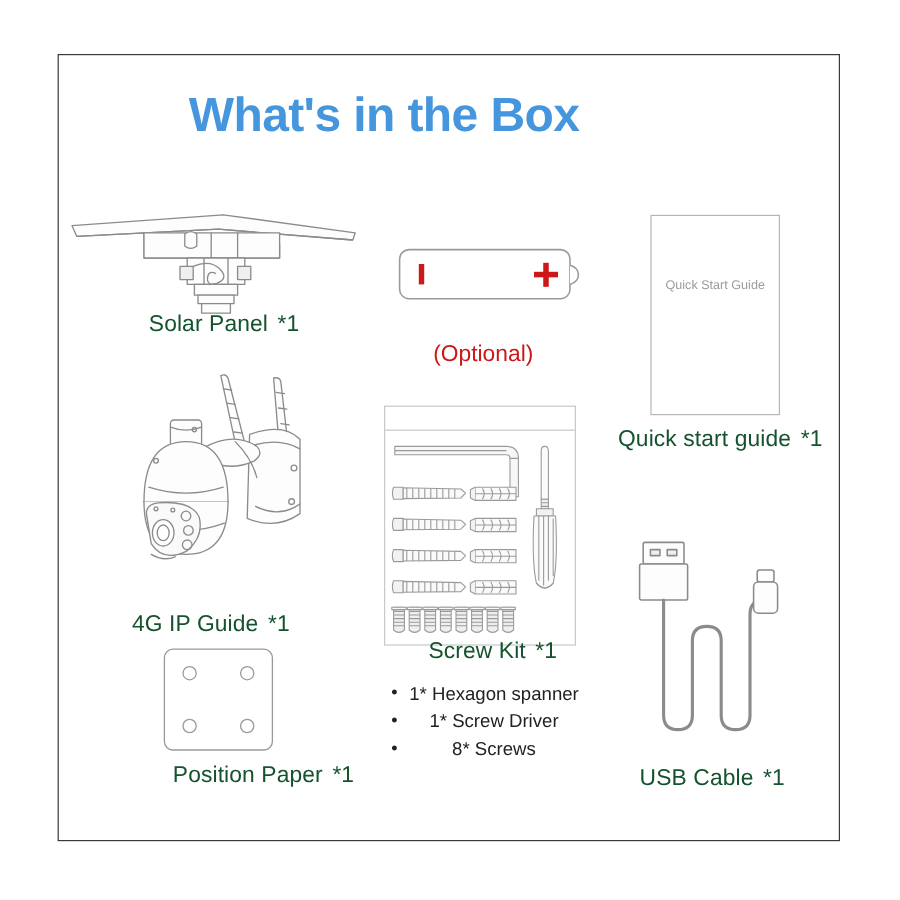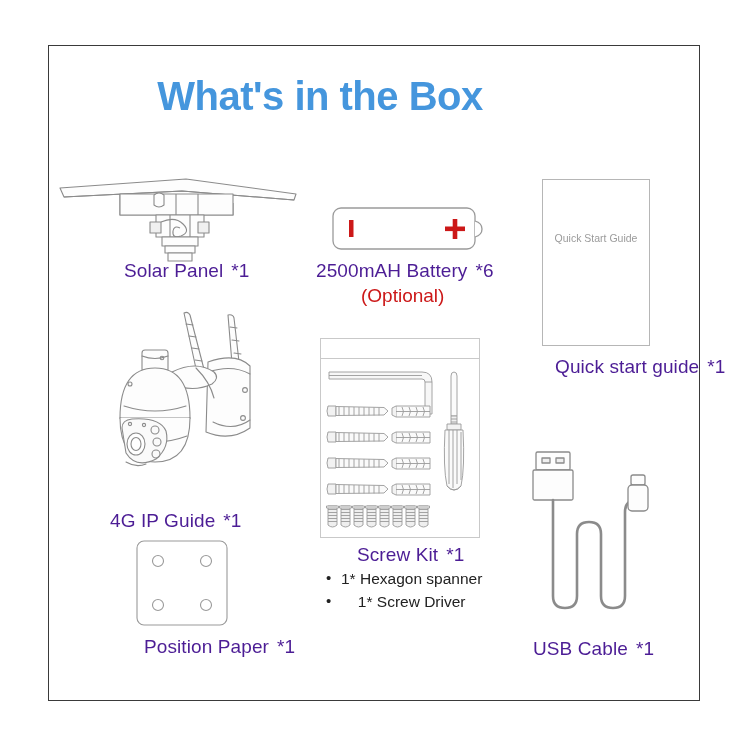--- a/index.html
+++ b/index.html
@@ -39,21 +39,21 @@
     text-align: center;
     font-size: 40px;
     font-weight: bold;
     color: #4596dd;
     letter-spacing: -0.5px;
     white-space: nowrap;
   }
   .caption {
     position: absolute;
     font-size: 19px;
-    color: #4c1d95;
+    color: #14532d;
     white-space: nowrap;
     letter-spacing: 0.1px;
   }
   .caption .cnt { margin-left: 8px; }
   .optional {
     position: absolute;
     font-size: 19px;
     color: #cc1818;
     white-space: nowrap;
   }
@@ -153,28 +153,25 @@
         <rect x="1" y="1" width="142" height="41" rx="8" fill="#ffffff"></rect>
         <path d="M143 14 q7 2 7 8 q0 6 -7 8" fill="#ffffff"></path>
       </g>
       <rect x="17" y="13" width="4.5" height="17" fill="#cc1818"></rect>
       <g fill="#cc1818">
         <rect x="113" y="19.5" width="20" height="4.6"></rect>
         <rect x="120.7" y="12" width="4.6" height="20"></rect>
       </g>
     </svg>
   </div>
-  <div class="caption" style="left:316px; top:260px;">
-    <span>2500mAH Battery</span><span class="cnt">*6</span>
-  </div>
   <div class="optional" style="left:361px; top:285px;">(Optional)</div>
 
   <div class="guide-box"></div>
   <div class="guide-text">Quick Start Guide</div>
-  <div class="caption" style="left:515px; top:356px;margin-left:40px;">
+  <div class="caption" style="left:515px; top:356px;">
     <span>Quick start guide</span><span class="cnt">*1</span>
   </div>
 
   <div class="artbox" style="left:100px; top:310px;">
     <svg width="190" height="198" viewBox="0 0 190 198">
       <g fill="none" stroke="#8b8b8b" stroke-width="1.1" stroke-linejoin="round" stroke-linecap="round">
 
         <path d="M84 3 q4 -2 6 2 l16 62 q-3 4 -8 1 Z" fill="#fdfdfd"></path>
         <path d="M86 14 l7 1 M89 26 l7 1 M92 38 l7 1 M95 50 l7 1"></path>
         <path d="M128 5 q5 -1 6 3 l8 70 q-4 3 -8 0 Z" fill="#fdfdfd"></path>
@@ -313,26 +310,27 @@
           <path d="M13 44 L19 44 L19 52 L13 52 Z" fill="#f0f0f0"></path>
           <path d="M13 47 L19 47 M13 50 L19 50"></path>
           <path d="M9 52 L23 52 L23 58 L9 58 Z" fill="#f2f2f2"></path>
           <path d="M7 58 q-2 38 2 56 q7 8 14 0 q4 -18 2 -56 Z" fill="#fafafa"></path>
           <path d="M11 58 L11 112 M15 58 L15 116 M19 58 L19 112 M23 60 L23 108"></path>
           <path d="M9 114 q7 8 14 0"></path>
         </g>
       </g>
     </svg>
   </div>
-  <div class="caption" style="left:357px; top:544px;">
+  <div class="caption" style="left:357px; top:532px;">
     <span>Screw Kit</span><span class="cnt">*1</span>
   </div>
   <div class="bullets" style="left:326px; top:567px;text-align:center;">
     <div>1* Hexagon spanner</div>
     <div>1* Screw Driver</div>
+    <div>8* Screws</div>
   </div>
 
   <div class="artbox" style="left:136px; top:540px;">
     <svg width="92" height="86" viewBox="0 0 92 86">
       <g fill="none" stroke="#9a9a9a" stroke-width="1.1">
         <rect x="1" y="1" width="90" height="84" rx="7" fill="#ffffff"></rect>
         <circle cx="22" cy="21" r="5.5"></circle>
         <circle cx="70" cy="21" r="5.5"></circle>
         <circle cx="22" cy="65" r="5.5"></circle>
         <circle cx="70" cy="65" r="5.5"></circle>

